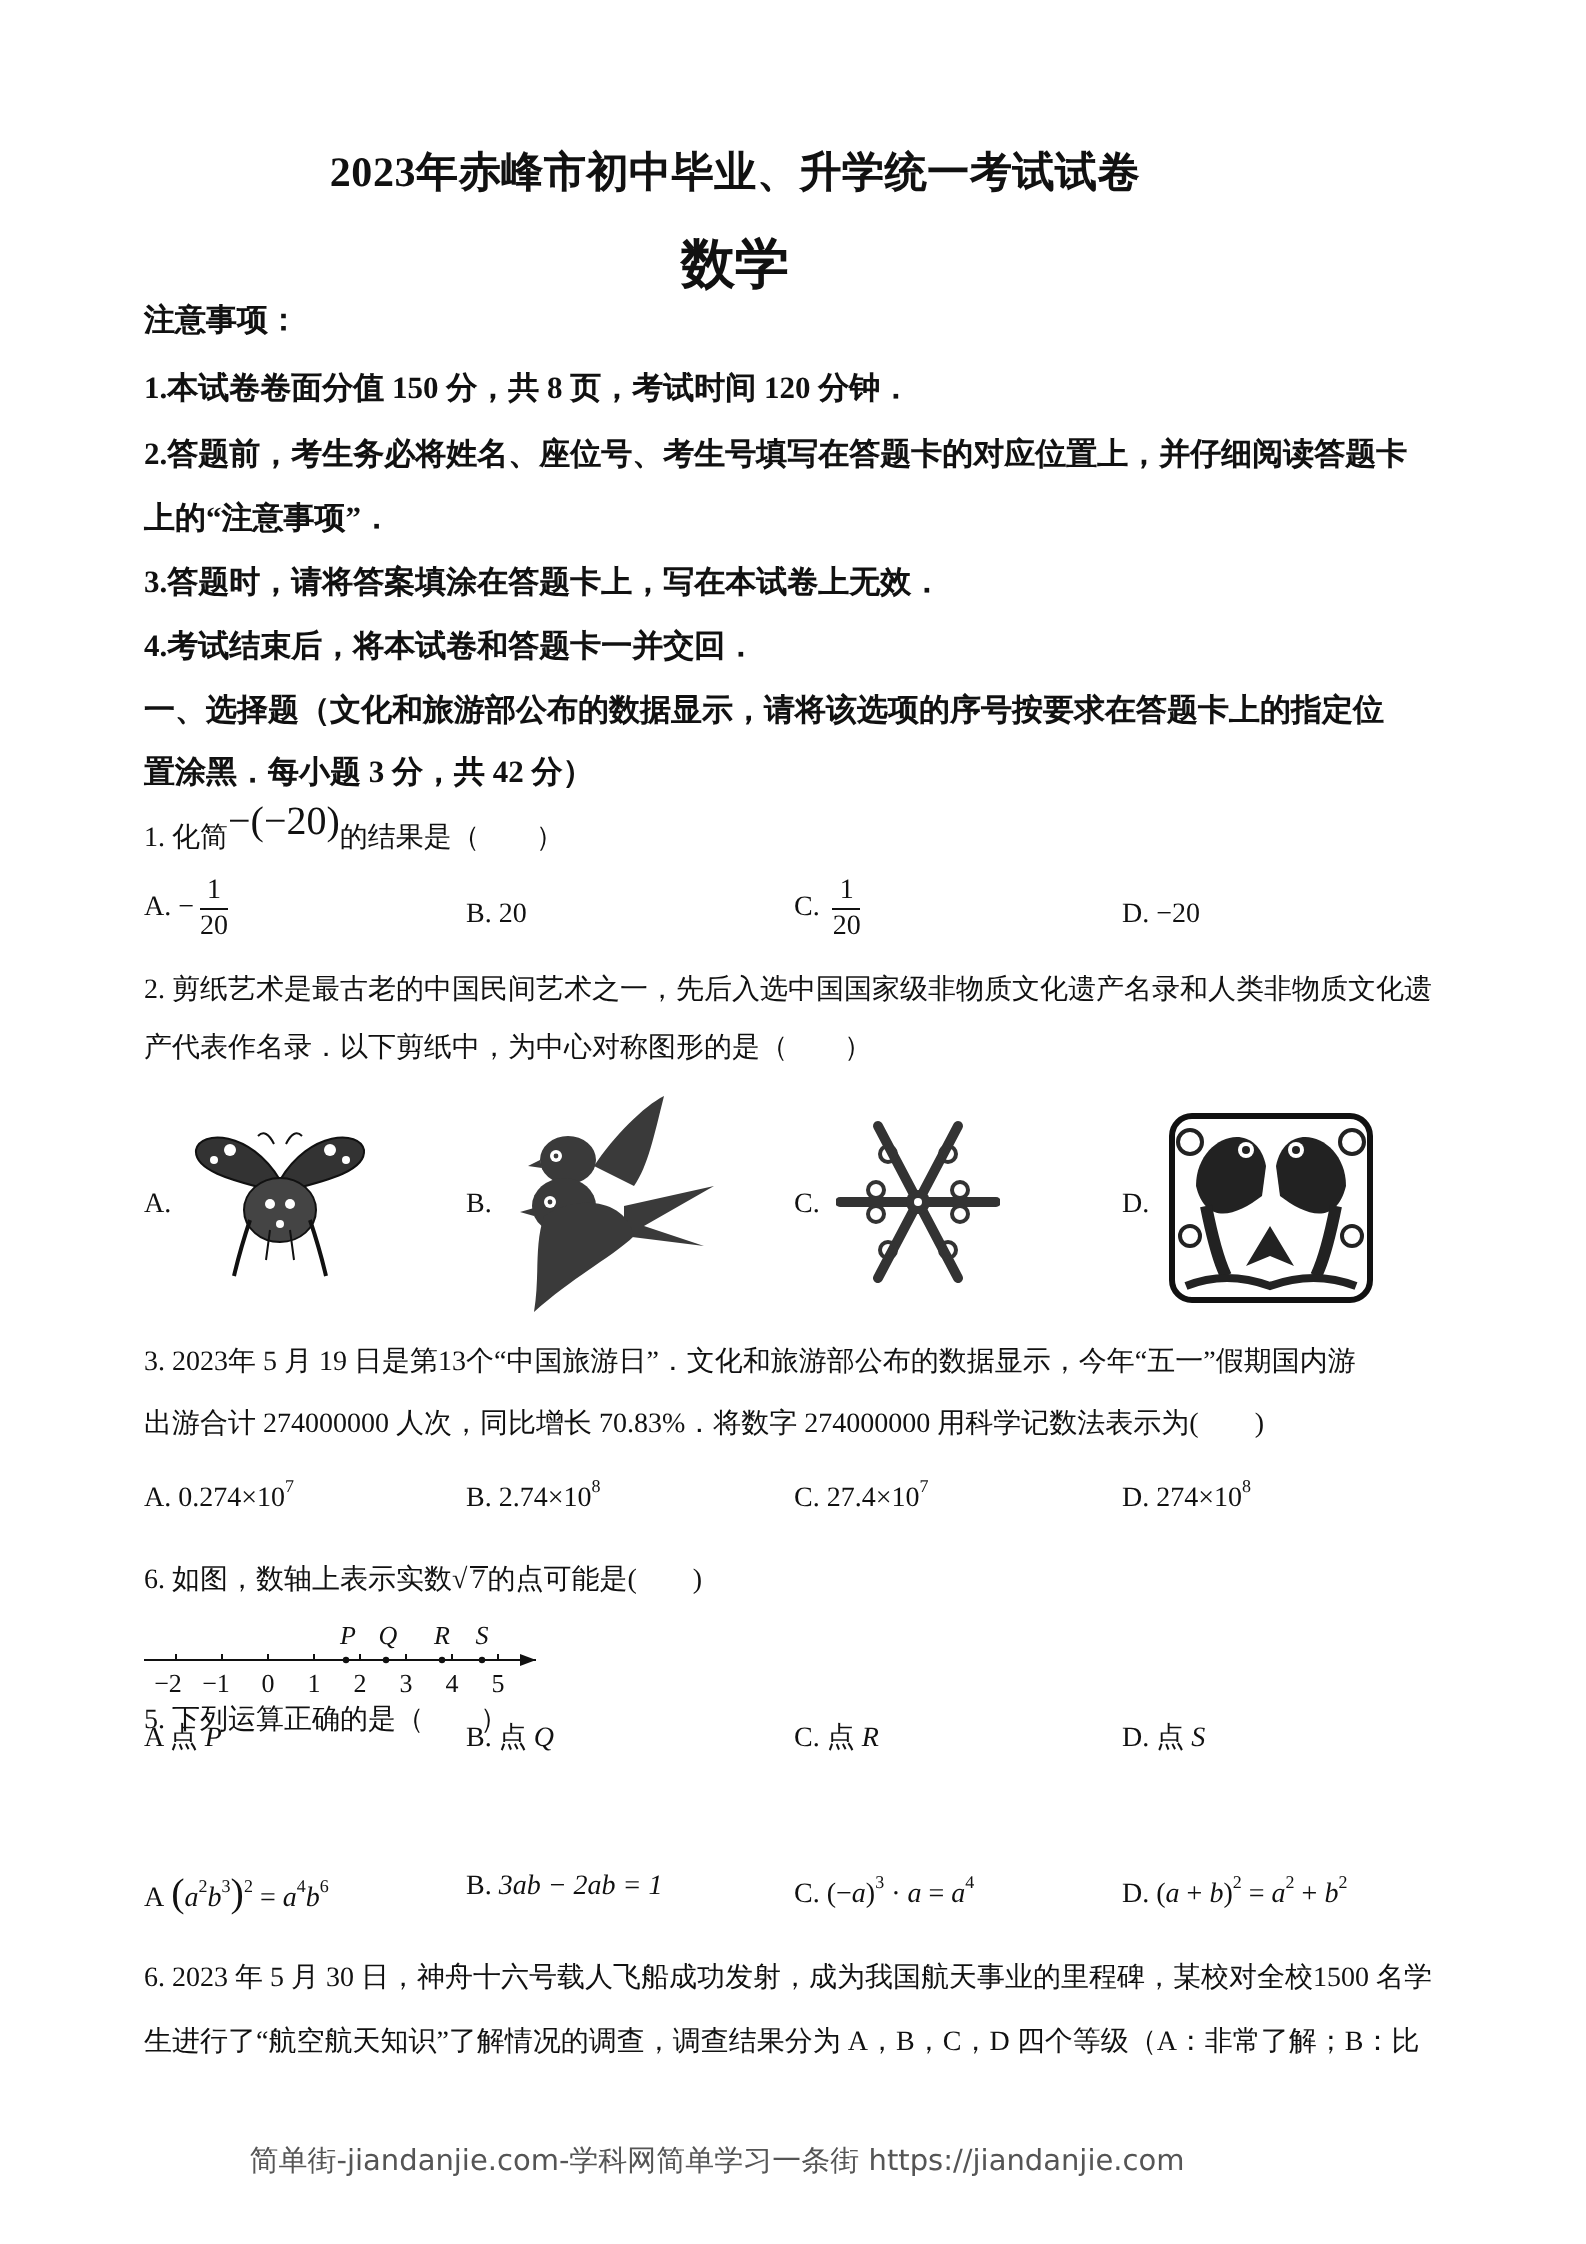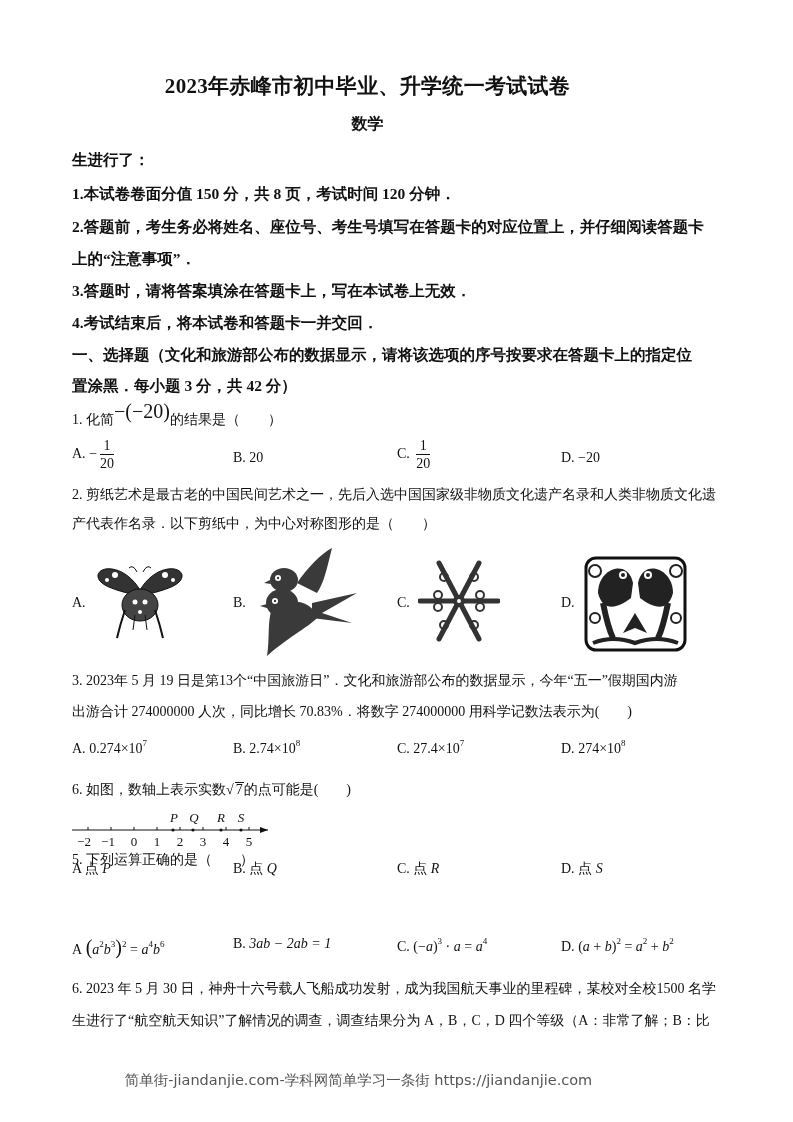--- a/index.html
+++ b/index.html
@@ -1,21 +1,21 @@
 <!DOCTYPE html>
 <html><head>
 <meta charset="utf-8">
 <style>
   html, body { margin: 0; padding: 0; background: #ffffff; }
   body { width: 793px; height: 1122px; position: relative; overflow: hidden;
          font-family: "Liberation Serif", "DejaVu Serif", serif; color: #111; }
   .abs { position: absolute; }
   .title { left: 0; width: 735px; text-align: center; font-weight: bold; }
   .h1 { top: 72px; font-size: 21px; letter-spacing: 0.3px; }
-  .h2 { top: 114px; font-size: 16px; }
+  .h2 { top: 114px; font-size: 27px; }
   .bold { font-weight: bold; font-size: 15.5px; }
   .txt { font-size: 14px; }
   .line { left: 72px; white-space: nowrap; }
   .opt { font-size: 14px; white-space: nowrap; }
   .optA { left: 72px; } .optB { left: 233px; } .optC { left: 397px; } .optD { left: 561px; }
   sup { font-size: 9px; vertical-align: 7px; }
   .frac { display: inline-block; vertical-align: middle; text-align: center; margin-left: 3px; }
   .frac .num { display: block; border-bottom: 1px solid #111; padding: 0 1px; line-height: 17px; }
   .frac .den { display: block; line-height: 17px; }
   .paren-big { font-size: 20px; }
@@ -24,21 +24,21 @@
   .footer { top: 1071px; left: 0; width: 717px; text-align: center; font-family: "DejaVu Sans", sans-serif;
             font-size: 14.5px; color: #555; }
   .sqrt { display: inline-block; border-top: 1px solid #111; padding: 0 1px; margin-left: 1px; line-height: 14px; }
 </style>
 </head>
 <body>
 
 <div class="abs title h1">2023年赤峰市初中毕业、升学统一考试试卷</div>
 <div class="abs title h2">数学</div>
 
-<div class="abs line bold" style="top:150px;">生进行了：</div>
+<div class="abs line bold" style="top:150px;">注意事项：</div>
 <div class="abs line bold" style="top:184px;">1.本试卷卷面分值 150 分，共 8 页，考试时间 120 分钟．</div>
 <div class="abs line bold" style="top:217px;">2.答题前，考生务必将姓名、座位号、考生号填写在答题卡的对应位置上，并仔细阅读答题卡</div>
 <div class="abs line bold" style="top:249px;">上的“注意事项”．</div>
 <div class="abs line bold" style="top:281px;">3.答题时，请将答案填涂在答题卡上，写在本试卷上无效．</div>
 <div class="abs line bold" style="top:313px;">4.考试结束后，将本试卷和答题卡一并交回．</div>
 
 <div class="abs line bold" style="top:345px;">一、选择题（文化和旅游部公布的数据显示，请将该选项的序号按要求在答题卡上的指定位</div>
 <div class="abs line bold" style="top:376px;">置涂黑．每小题 3 分，共 42 分）</div>
 
 <div class="abs line txt" style="top:406px;">

